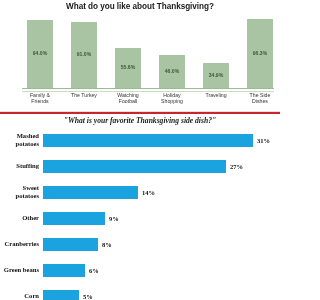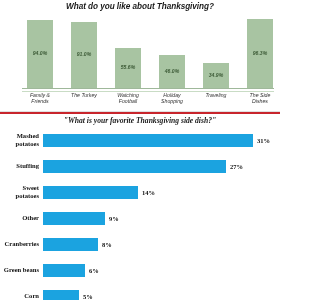--- a/index.html
+++ b/index.html
@@ -14,21 +14,20 @@
     overflow: hidden;
     position: relative;
   }
 
   
   #top-chart {
     position: relative;
     width: 280px;
     height: 111px;
     box-sizing: border-box;
-    font-style: italic;
   }
 
   #top-title {
     position: absolute;
     left: 0;
     top: 2px;
     width: 280px;
     text-align: center;
     font-family: "Liberation Sans", sans-serif;
     font-weight: bold;

